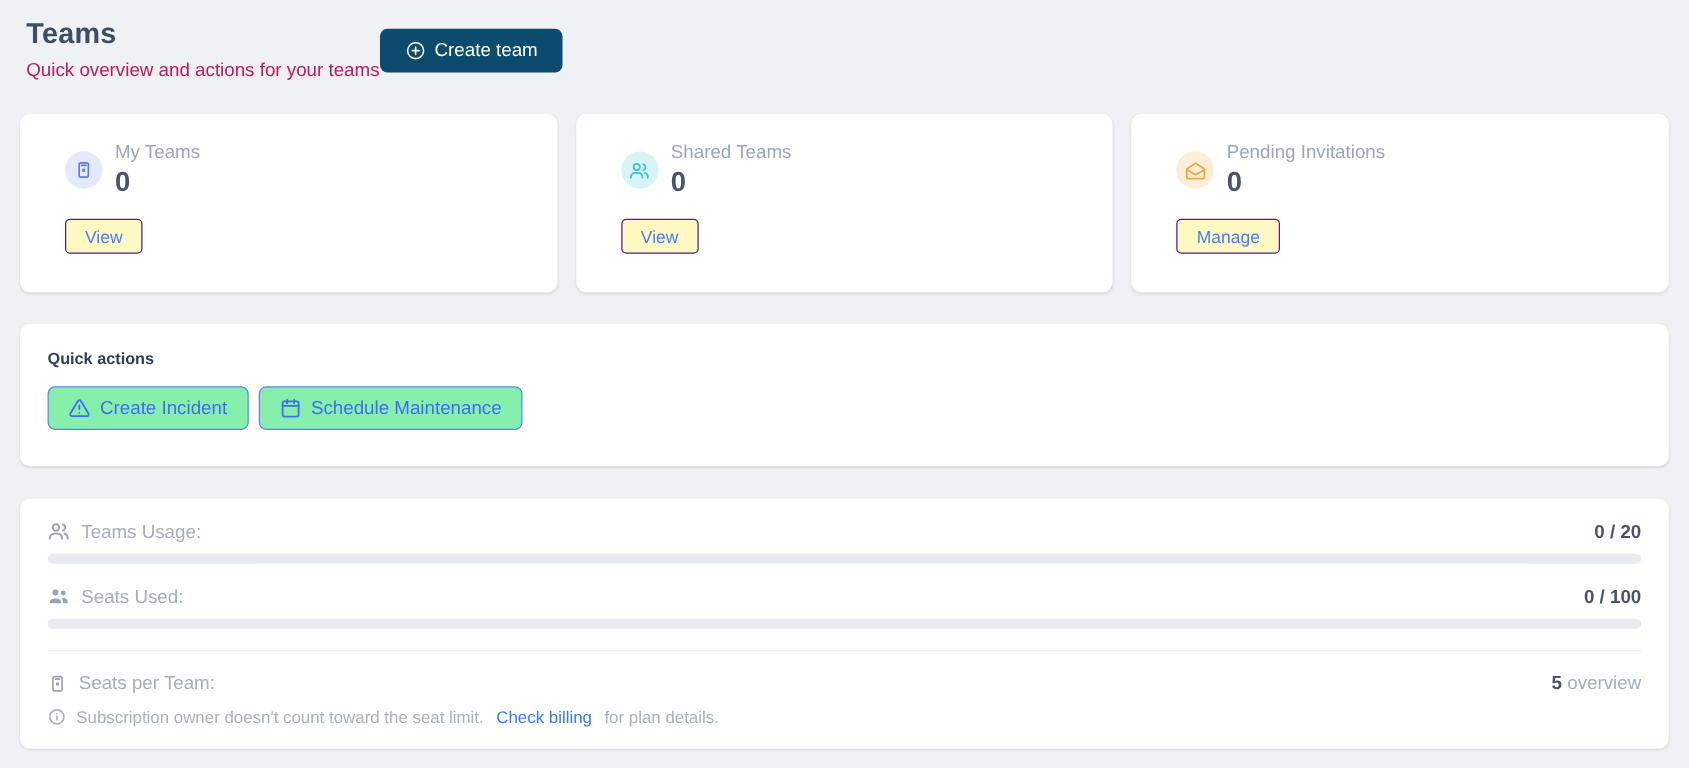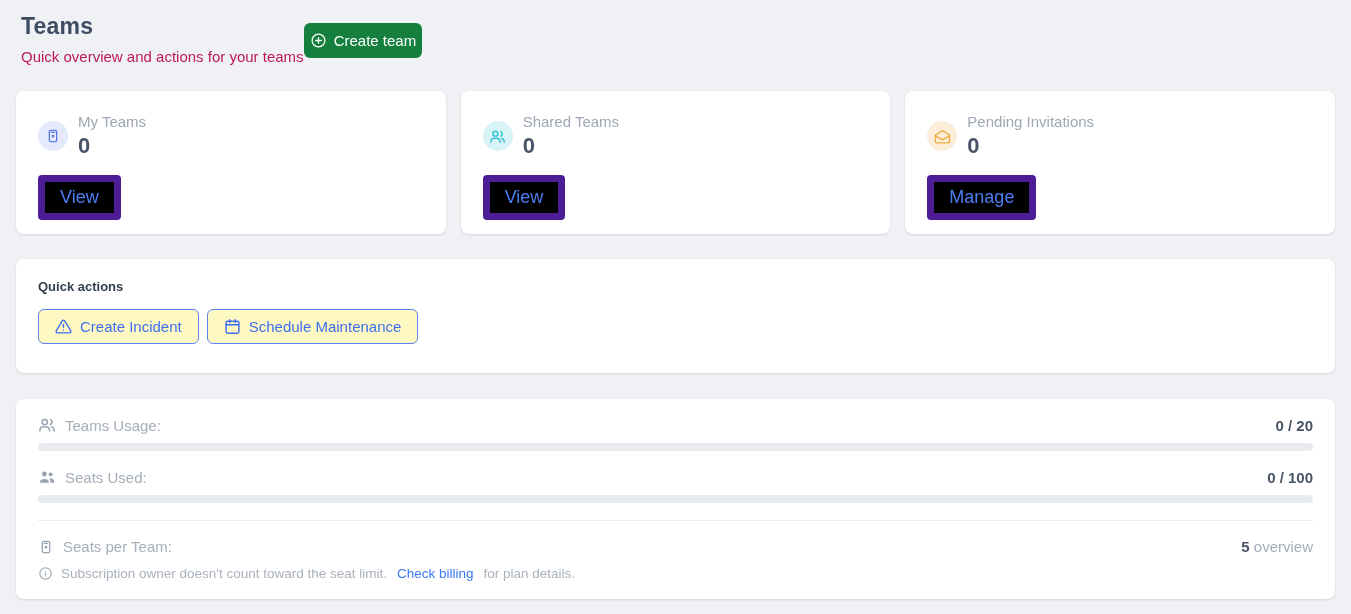--- a/index.html
+++ b/index.html
@@ -13,59 +13,59 @@
 
   
   .header {
     display: flex; justify-content: flex-start; align-items: flex-start;
     padding: 13px 5px 0 5px;
   }
   .page-title { font-size: 23px; font-weight: 700; color: #3e4d63; letter-spacing: .2px; }
   .page-subtitle { font-size: 15px; color: #be185d; margin-top: 8px; }
   .btn-primary {
     display: inline-flex; align-items: center; gap: 7px;
-    background: #15803d; color: #fff; border: none; border-radius: 6px;
-    height: 35px; padding: 0 6px; margin-top: 10px;
+    background: #0c4a6e; color: #fff; border: none; border-radius: 6px;
+    height: 35px; padding: 0 20px; margin-top: 10px;
     font-size: 15px; font-family: inherit; cursor: pointer;
   }
   .btn-primary svg { display: block; }
 
   
   .card {
     background: #fff; border-radius: 8px;
     box-shadow: 0 1px 2px rgba(16,24,40,.05), 0 1px 3px rgba(16,24,40,.07);
   }
 
   
   .stats-row { display: flex; gap: 15px; margin-top: 26px; }
-  .stat-card { flex: 1; height: 143px; padding: 22px 22px 0 22px; }
+  .stat-card { flex: 1; height: 143px; padding: 22px 22px 0 36px; }
   .stat-top { display: flex; align-items: center; gap: 10px; }
   .icon-circle {
     width: 30px; height: 30px; border-radius: 50%;
     display: inline-flex; align-items: center; justify-content: center; flex: 0 0 auto;
   }
   .ic-blue   { background: #e4eafb; color: #5b7ce2; }
   .ic-cyan   { background: #d9f4f7; color: #35c4d6; }
   .ic-orange { background: #fdeeda; color: #eda940; }
   .stat-label { font-size: 15px; color: #9ea7b3; }
   .stat-value { font-size: 22px; font-weight: 700; color: #4a5468; margin-top: 3px; }
   .btn-outline-blue {
-    display: inline-block; background: #000000; color: #4c7df2;
-    border: 7px solid #4c1d95; border-radius: 4px;
-    font-size: 18px; font-family: inherit; padding: 5px 15px;
+    display: inline-block; background: #fef9c3; color: #4c7df2;
+    border: 1px solid #4c1d95; border-radius: 4px;
+    font-size: 14px; font-family: inherit; padding: 5px 15px;
     margin-top: 16px; cursor: pointer;
   }
 
   
   .quick-actions { margin-top: 25px; padding: 20px 22px; height: 114px; }
   .qa-title { font-size: 13px; font-weight: 700; color: #333e50; }
   .qa-buttons { display: flex; gap: 8px; margin-top: 15px; }
   .qa-btn {
     display: inline-flex; align-items: center; gap: 8px;
-    background: #fef9c3; border-radius: 6px; height: 35px; padding: 0 16px;
+    background: #86efac; border-radius: 6px; height: 35px; padding: 0 16px;
     font-size: 15px; font-family: inherit; cursor: pointer;
   }
   .qa-blue { border: 1px solid #5e83f0; color: #3e6ef0; }
   .qa-gray { border: 1px solid #a5adb8; color: #3c4656; }
   .qa-btn svg { display: block; }
 
   
   .usage { margin-top: 26px; padding: 17px 22px 16px 22px; height: 200px; }
   .usage-row { display: flex; justify-content: space-between; align-items: center; }
   .usage-label { display: inline-flex; align-items: center; gap: 9px; font-size: 15px; color: #a6aeba; }

